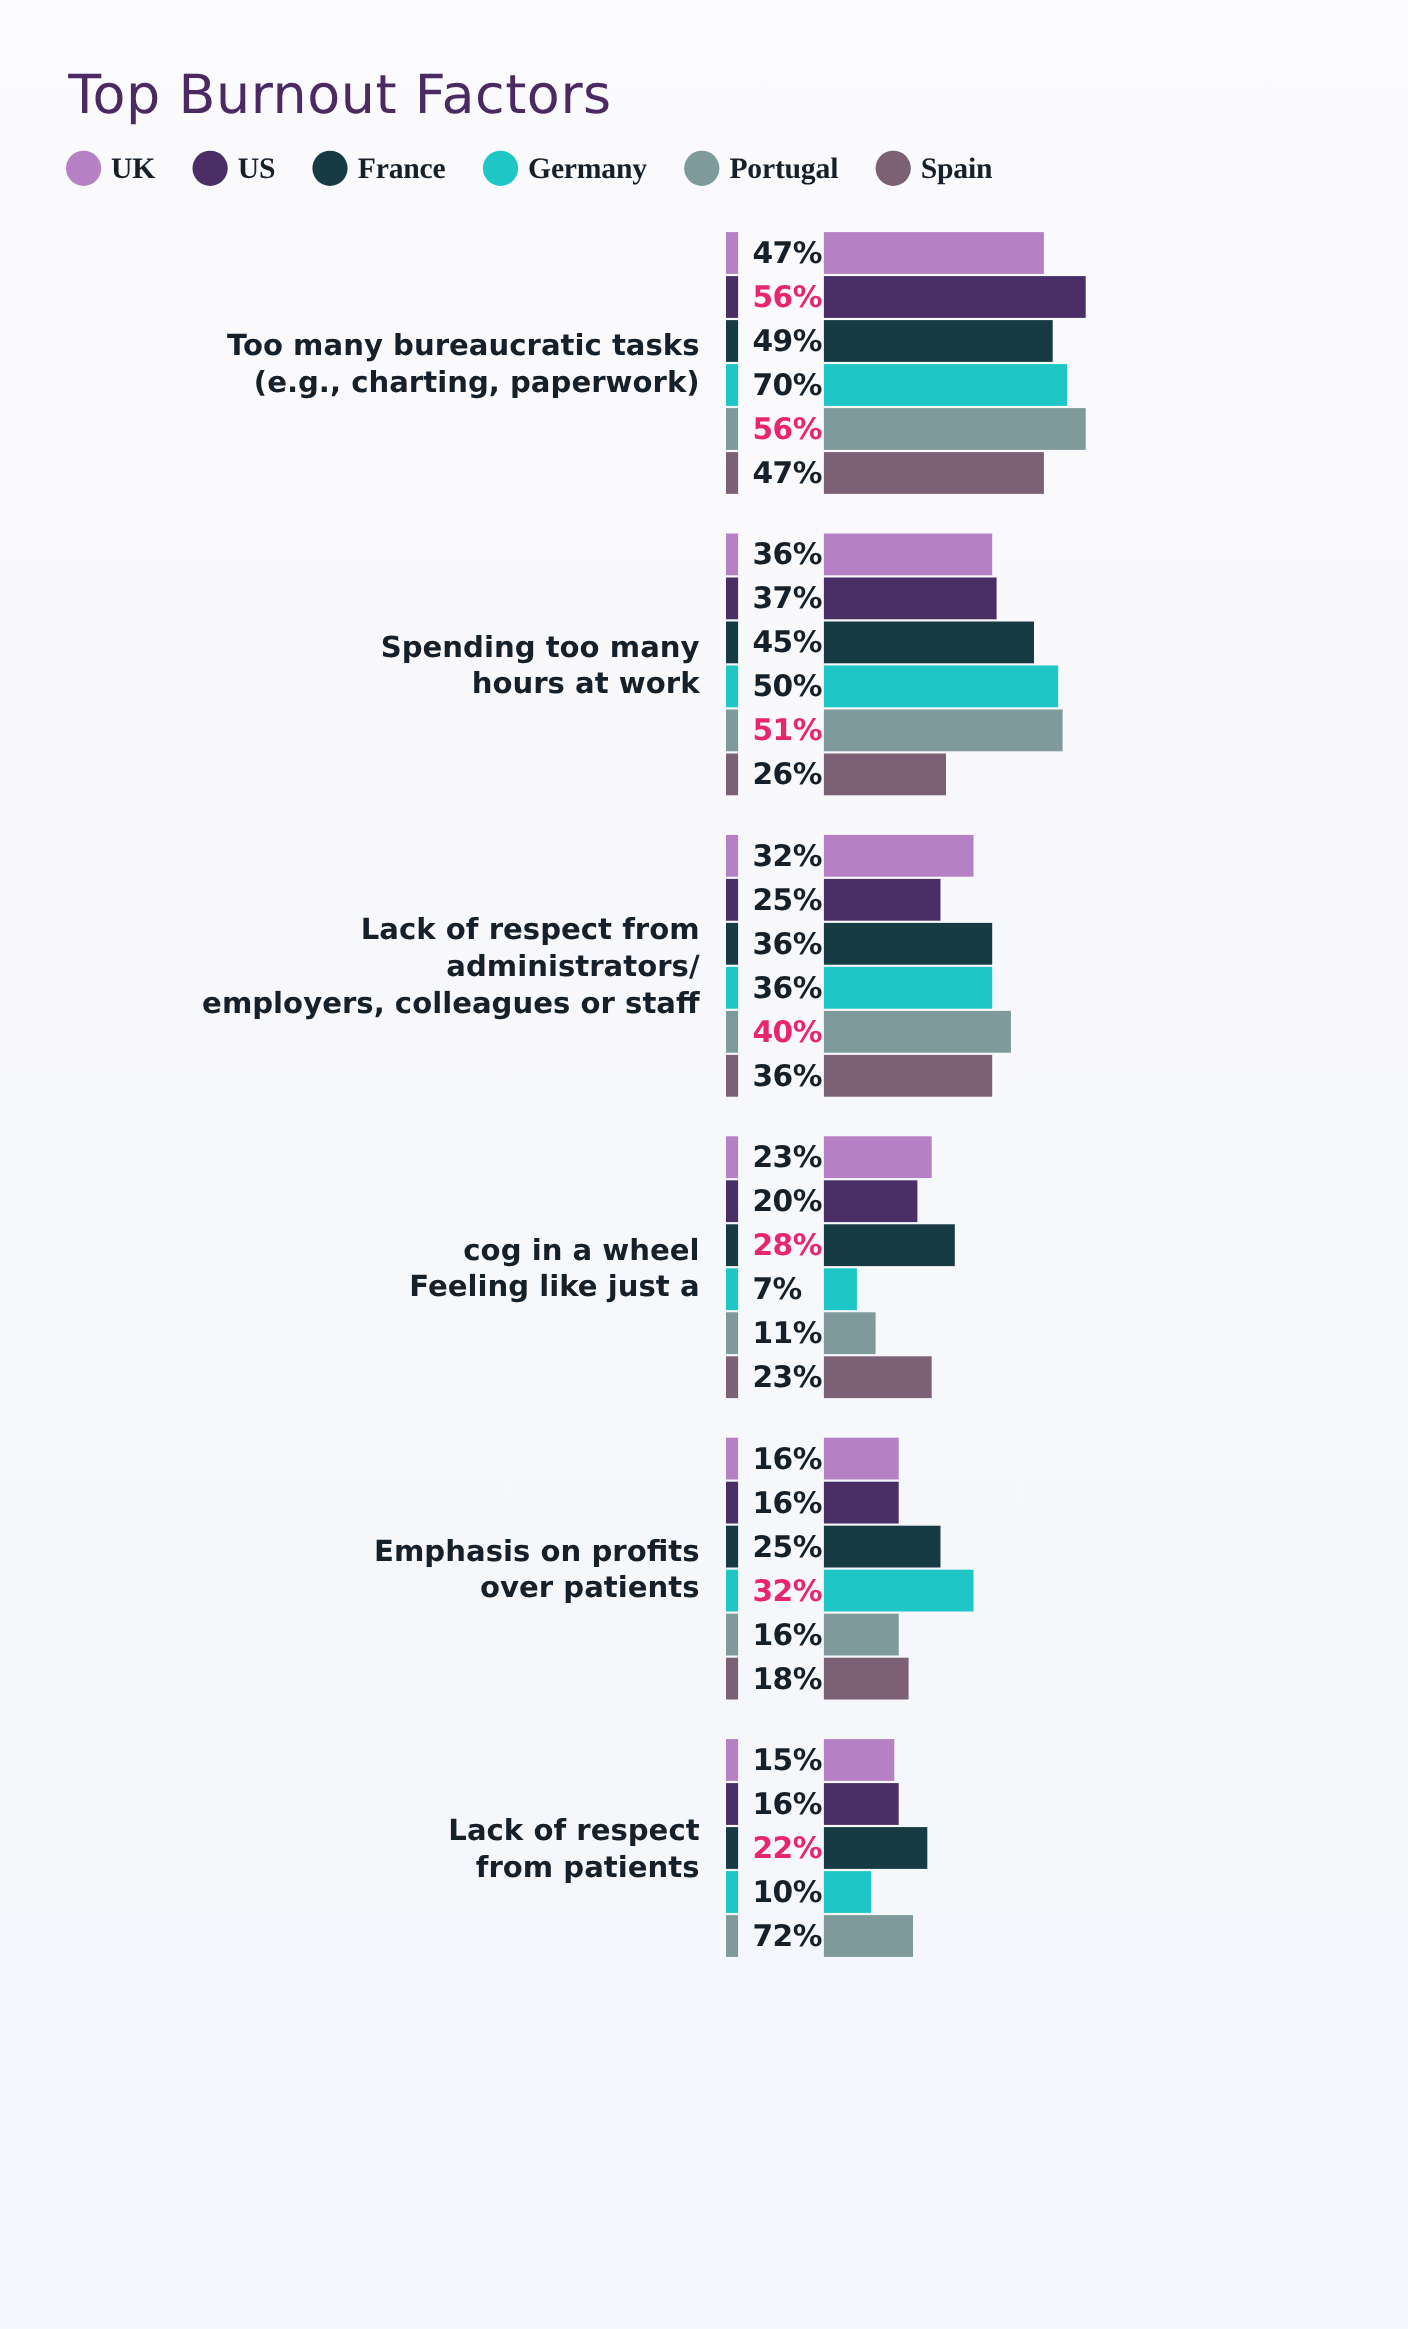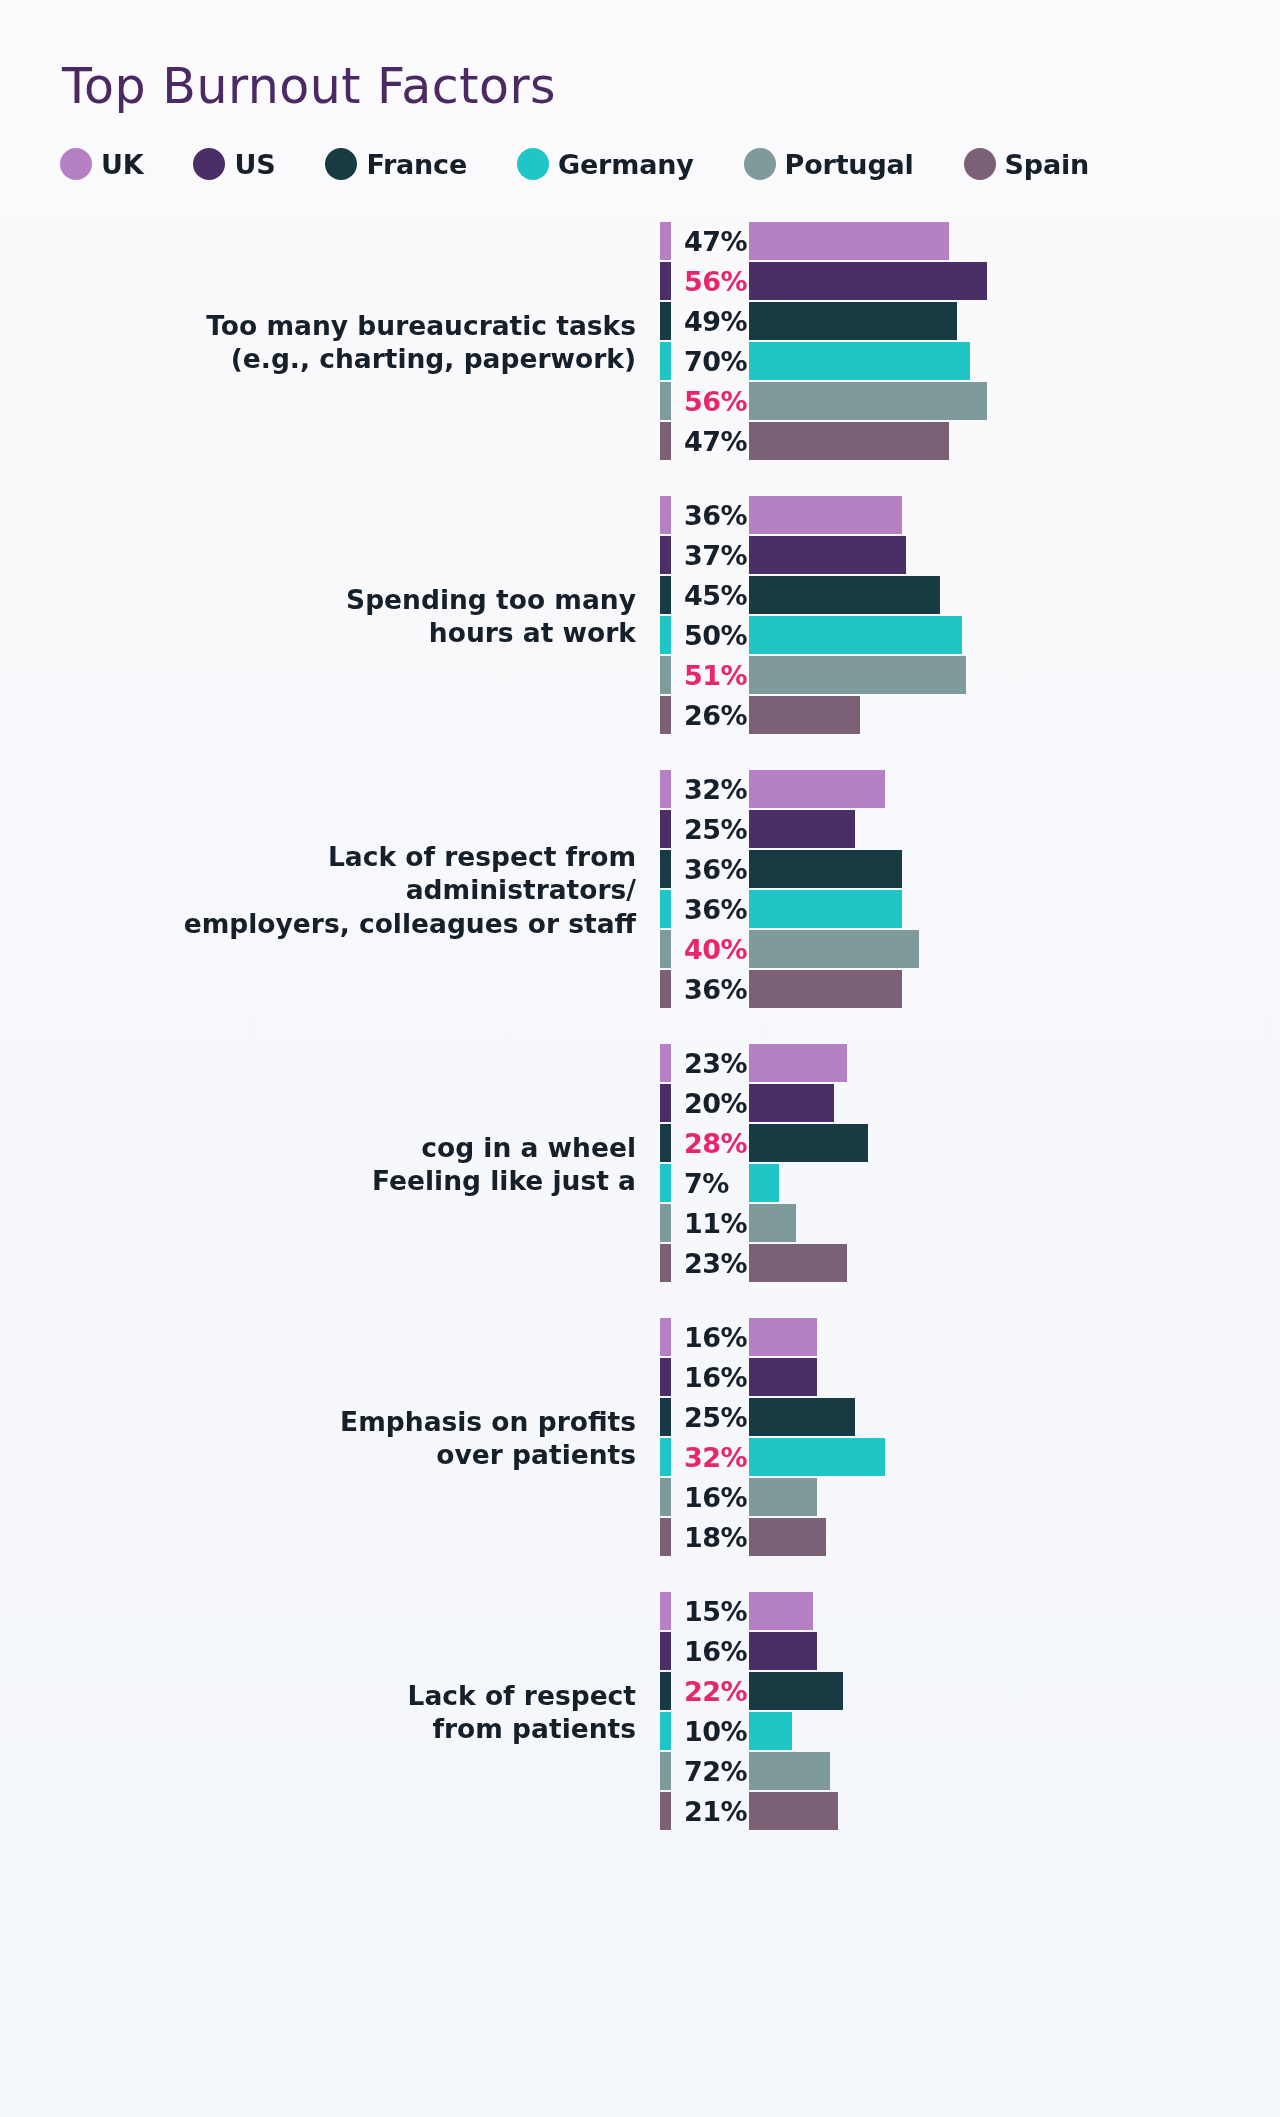--- a/index.html
+++ b/index.html
@@ -24,22 +24,23 @@
     font-family: "DejaVu Sans", sans-serif;
     font-size: 49px;
     font-weight: 400;
     color: #4b2a63;
     letter-spacing: 0.5px;
     margin: 18px 0 0 62px;
   }
   .legend {
     display: flex;
     align-items: center;
-    margin: 33px 0 0 60px;
-    gap: 16px;
+    margin: 22px 0 0 60px;
+    gap: 0px;
+    font-family: Liberation Serif, serif;
   }
   .legend-item {
     display: flex;
     align-items: center;
     margin-right: 34px;
   }
   .legend-dot {
     width: 32px;
     height: 32px;
     border-radius: 50%;
@@ -351,21 +352,16 @@
           <div class="bar-row">
             <div class="stub" style="background: rgb(31, 198, 198);"></div>
             <div class="value">10%</div>
             <div class="bar" style="background: rgb(31, 198, 198); width: 42.5px;"></div>
           </div>
           <div class="bar-row">
             <div class="stub" style="background: rgb(127, 154, 155);"></div>
             <div class="value">72%</div>
             <div class="bar" style="background: rgb(127, 154, 155); width: 80.75px;"></div>
           </div>
-          <div class="bar-row">
-            <div class="stub" style="background: rgb(124, 96, 118);"></div>
-            <div class="value">21%</div>
-            <div class="bar" style="background: rgb(124, 96, 118); width: 89.25px;"></div>
-          </div>
         </div>
       </div>
     </div>
 </div>
 
 </body></html>

